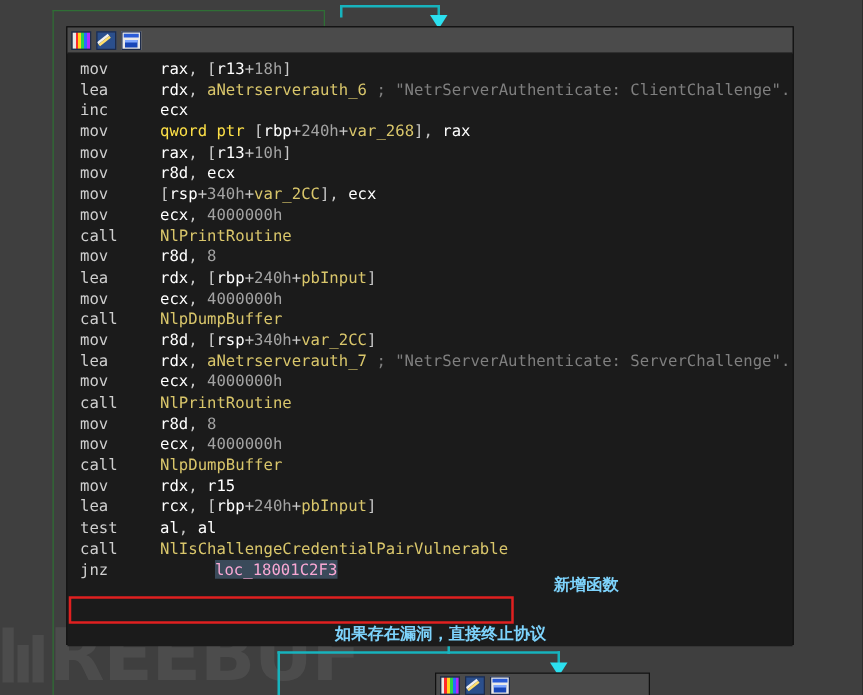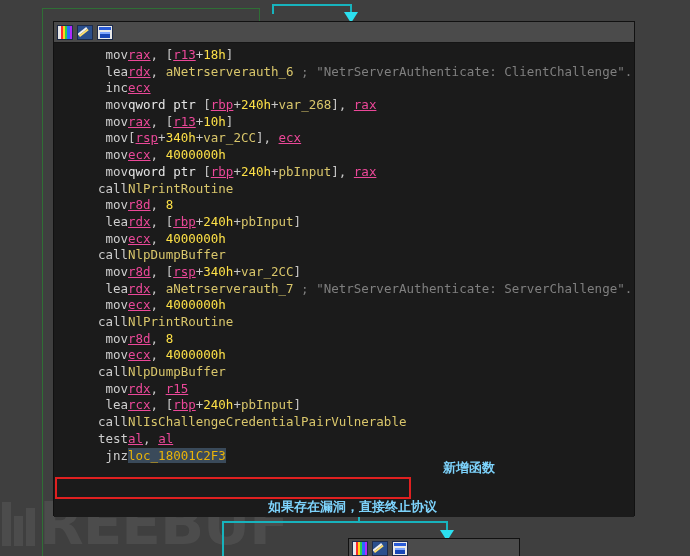--- a/index.html
+++ b/index.html
@@ -71,27 +71,27 @@
     box-sizing:border-box;
     overflow:hidden;
   }
   .ln{
     height:16.7px;line-height:16.7px;
     font-size:12.5px;
     white-space:pre;
     padding-left:10px;
     color:#c8c8c8;
   }
-  .mn{display:inline-block;width:64px;color:#cfcfcf;text-align:right;}
-  .reg{color:#ec4899;text-decoration:underline;}
-  .num{color:#fde047;}
+  .mn{display:inline-block;width:64px;color:#cfcfcf;}
+  .reg{color:#ffffff;}
+  .num{color:#a3a3a3;}
   .name{color:#d9c66b;}
-  .ptr{color:#e5e5e5;text-align:center;}
+  .ptr{color:#fde047;text-align:center;}
   .cmt{color:#7f7f7f;}
-  .loc{color:#eab308;background:#3a4a5a;}
+  .loc{color:#f9a8d4;background:#3a4a5a;margin-left:44px;}
   .punct{color:#c8c8c8;}
 
   
   #red-box{
     position:absolute;left:1px;top:434px;width:356px;height:22px;
     border:2px solid #e02020;box-sizing:border-box;
     pointer-events:none;
   }
 
   
@@ -145,39 +145,39 @@
     <div class="tb-icon window"></div>
   </div>
 
   <div class="code-area">
     <div id="code-lines">
         <div class="ln"><span class="mn">mov</span><span class="reg">rax</span><span class="punct">, [</span><span class="reg">r13</span><span class="punct">+</span><span class="num">18h</span><span class="punct">]</span></div>
         <div class="ln"><span class="mn">lea</span><span class="reg">rdx</span><span class="punct">, </span><span class="name">aNetrserverauth_6</span><span class="cmt"> ; "NetrServerAuthenticate: ClientChallenge"...</span></div>
         <div class="ln"><span class="mn">inc</span><span class="reg">ecx</span></div>
         <div class="ln"><span class="mn">mov</span><span class="ptr">qword</span><span class="punct"> </span><span class="ptr">ptr</span><span class="punct"> [</span><span class="reg">rbp</span><span class="punct">+</span><span class="num">240h</span><span class="punct">+</span><span class="name">var_268</span><span class="punct">], </span><span class="reg">rax</span></div>
         <div class="ln"><span class="mn">mov</span><span class="reg">rax</span><span class="punct">, [</span><span class="reg">r13</span><span class="punct">+</span><span class="num">10h</span><span class="punct">]</span></div>
+        <div class="ln"><span class="mn">mov</span><span class="reg">r8d</span><span class="punct">, </span><span class="reg">ecx</span></div>
         <div class="ln"><span class="mn">mov</span><span class="punct">[</span><span class="reg">rsp</span><span class="punct">+</span><span class="num">340h</span><span class="punct">+</span><span class="name">var_2CC</span><span class="punct">], </span><span class="reg">ecx</span></div>
         <div class="ln"><span class="mn">mov</span><span class="reg">ecx</span><span class="punct">, </span><span class="num">4000000h</span></div>
-        <div class="ln"><span class="mn">mov</span><span class="ptr">qword</span><span class="punct"> </span><span class="ptr">ptr</span><span class="punct"> [</span><span class="reg">rbp</span><span class="punct">+</span><span class="num">240h</span><span class="punct">+</span><span class="name">pbInput</span><span class="punct">], </span><span class="reg">rax</span></div>
         <div class="ln"><span class="mn">call</span><span class="name">NlPrintRoutine</span></div>
         <div class="ln"><span class="mn">mov</span><span class="reg">r8d</span><span class="punct">, </span><span class="num">8</span></div>
         <div class="ln"><span class="mn">lea</span><span class="reg">rdx</span><span class="punct">, [</span><span class="reg">rbp</span><span class="punct">+</span><span class="num">240h</span><span class="punct">+</span><span class="name">pbInput</span><span class="punct">]</span></div>
         <div class="ln"><span class="mn">mov</span><span class="reg">ecx</span><span class="punct">, </span><span class="num">4000000h</span></div>
         <div class="ln"><span class="mn">call</span><span class="name">NlpDumpBuffer</span></div>
         <div class="ln"><span class="mn">mov</span><span class="reg">r8d</span><span class="punct">, [</span><span class="reg">rsp</span><span class="punct">+</span><span class="num">340h</span><span class="punct">+</span><span class="name">var_2CC</span><span class="punct">]</span></div>
         <div class="ln"><span class="mn">lea</span><span class="reg">rdx</span><span class="punct">, </span><span class="name">aNetrserverauth_7</span><span class="cmt"> ; "NetrServerAuthenticate: ServerChallenge"...</span></div>
         <div class="ln"><span class="mn">mov</span><span class="reg">ecx</span><span class="punct">, </span><span class="num">4000000h</span></div>
         <div class="ln"><span class="mn">call</span><span class="name">NlPrintRoutine</span></div>
         <div class="ln"><span class="mn">mov</span><span class="reg">r8d</span><span class="punct">, </span><span class="num">8</span></div>
         <div class="ln"><span class="mn">mov</span><span class="reg">ecx</span><span class="punct">, </span><span class="num">4000000h</span></div>
         <div class="ln"><span class="mn">call</span><span class="name">NlpDumpBuffer</span></div>
         <div class="ln"><span class="mn">mov</span><span class="reg">rdx</span><span class="punct">, </span><span class="reg">r15</span></div>
         <div class="ln"><span class="mn">lea</span><span class="reg">rcx</span><span class="punct">, [</span><span class="reg">rbp</span><span class="punct">+</span><span class="num">240h</span><span class="punct">+</span><span class="name">pbInput</span><span class="punct">]</span></div>
+        <div class="ln"><span class="mn">test</span><span class="reg">al</span><span class="punct">, </span><span class="reg">al</span></div>
         <div class="ln"><span class="mn">call</span><span class="name">NlIsChallengeCredentialPairVulnerable</span></div>
-        <div class="ln"><span class="mn">test</span><span class="reg">al</span><span class="punct">, </span><span class="reg">al</span></div>
         <div class="ln"><span class="mn">jnz</span><span class="loc">loc_18001C2F3</span></div>
       </div>
     <div id="red-box"></div>
   </div>
 
 </div>
 
 <div class="anno" style="left:443px;top:459px;">新增函数</div>
 <div class="anno" style="left:268px;top:498px;">如果存在漏洞，直接终止协议</div>
 

